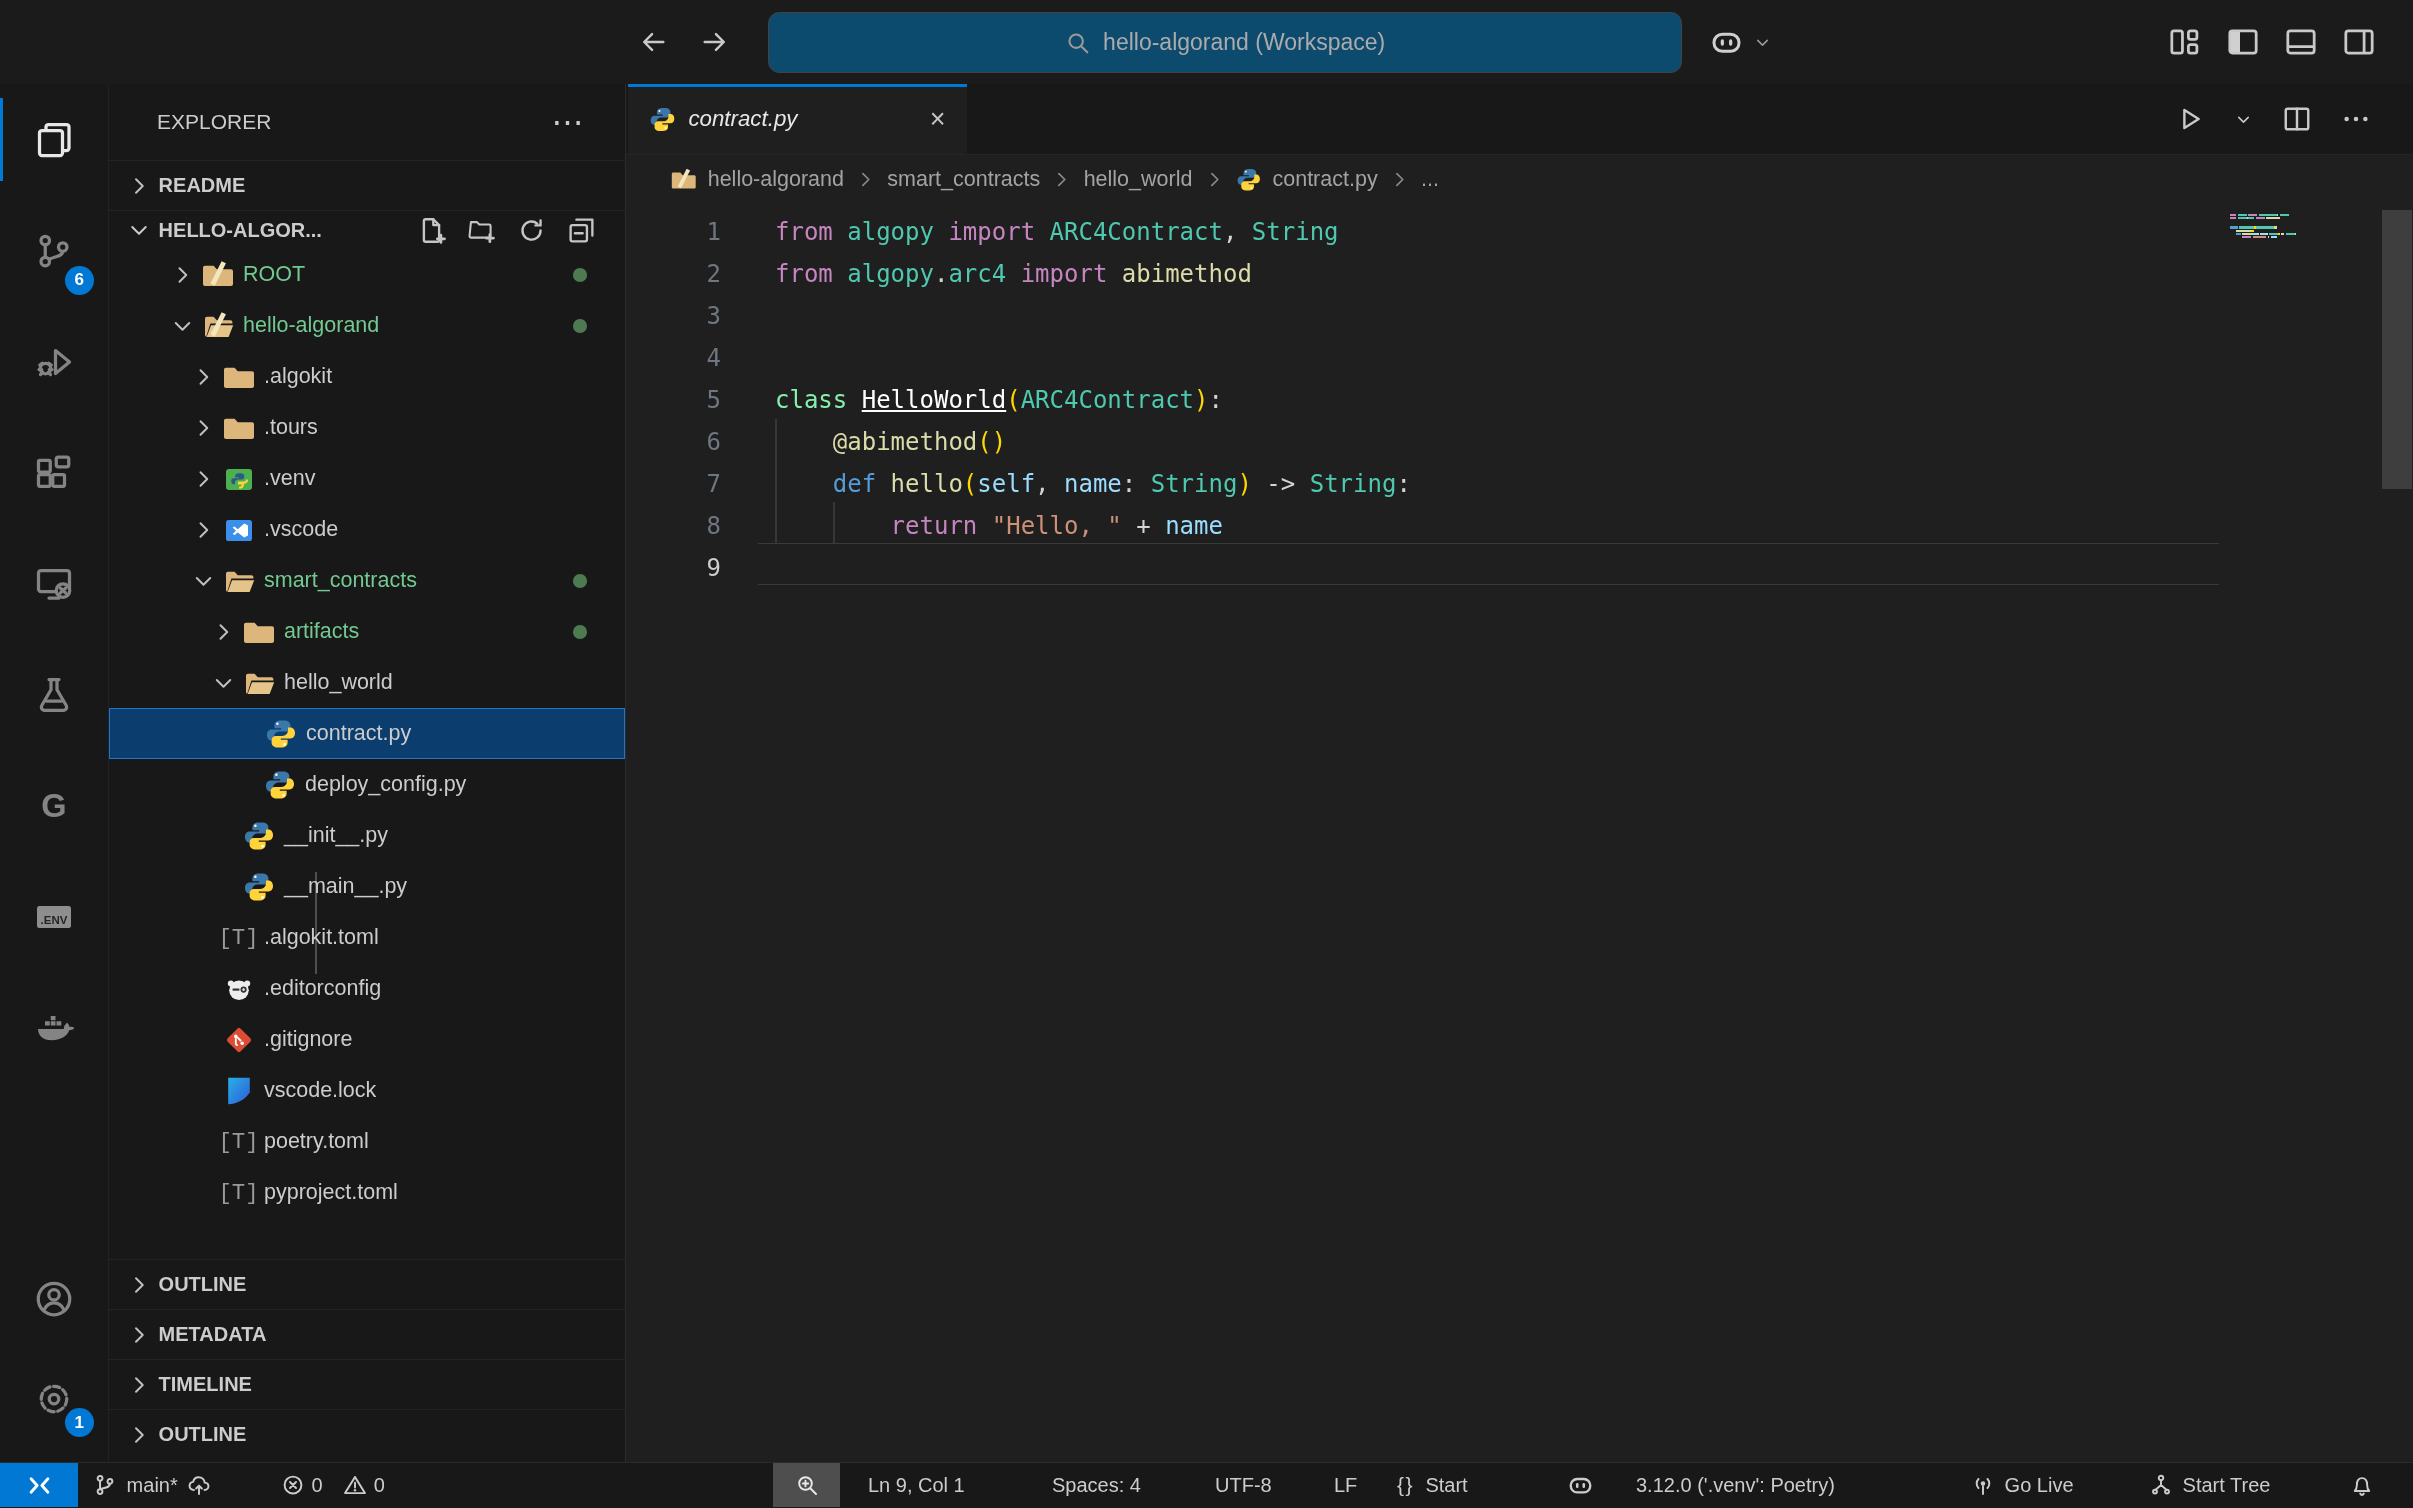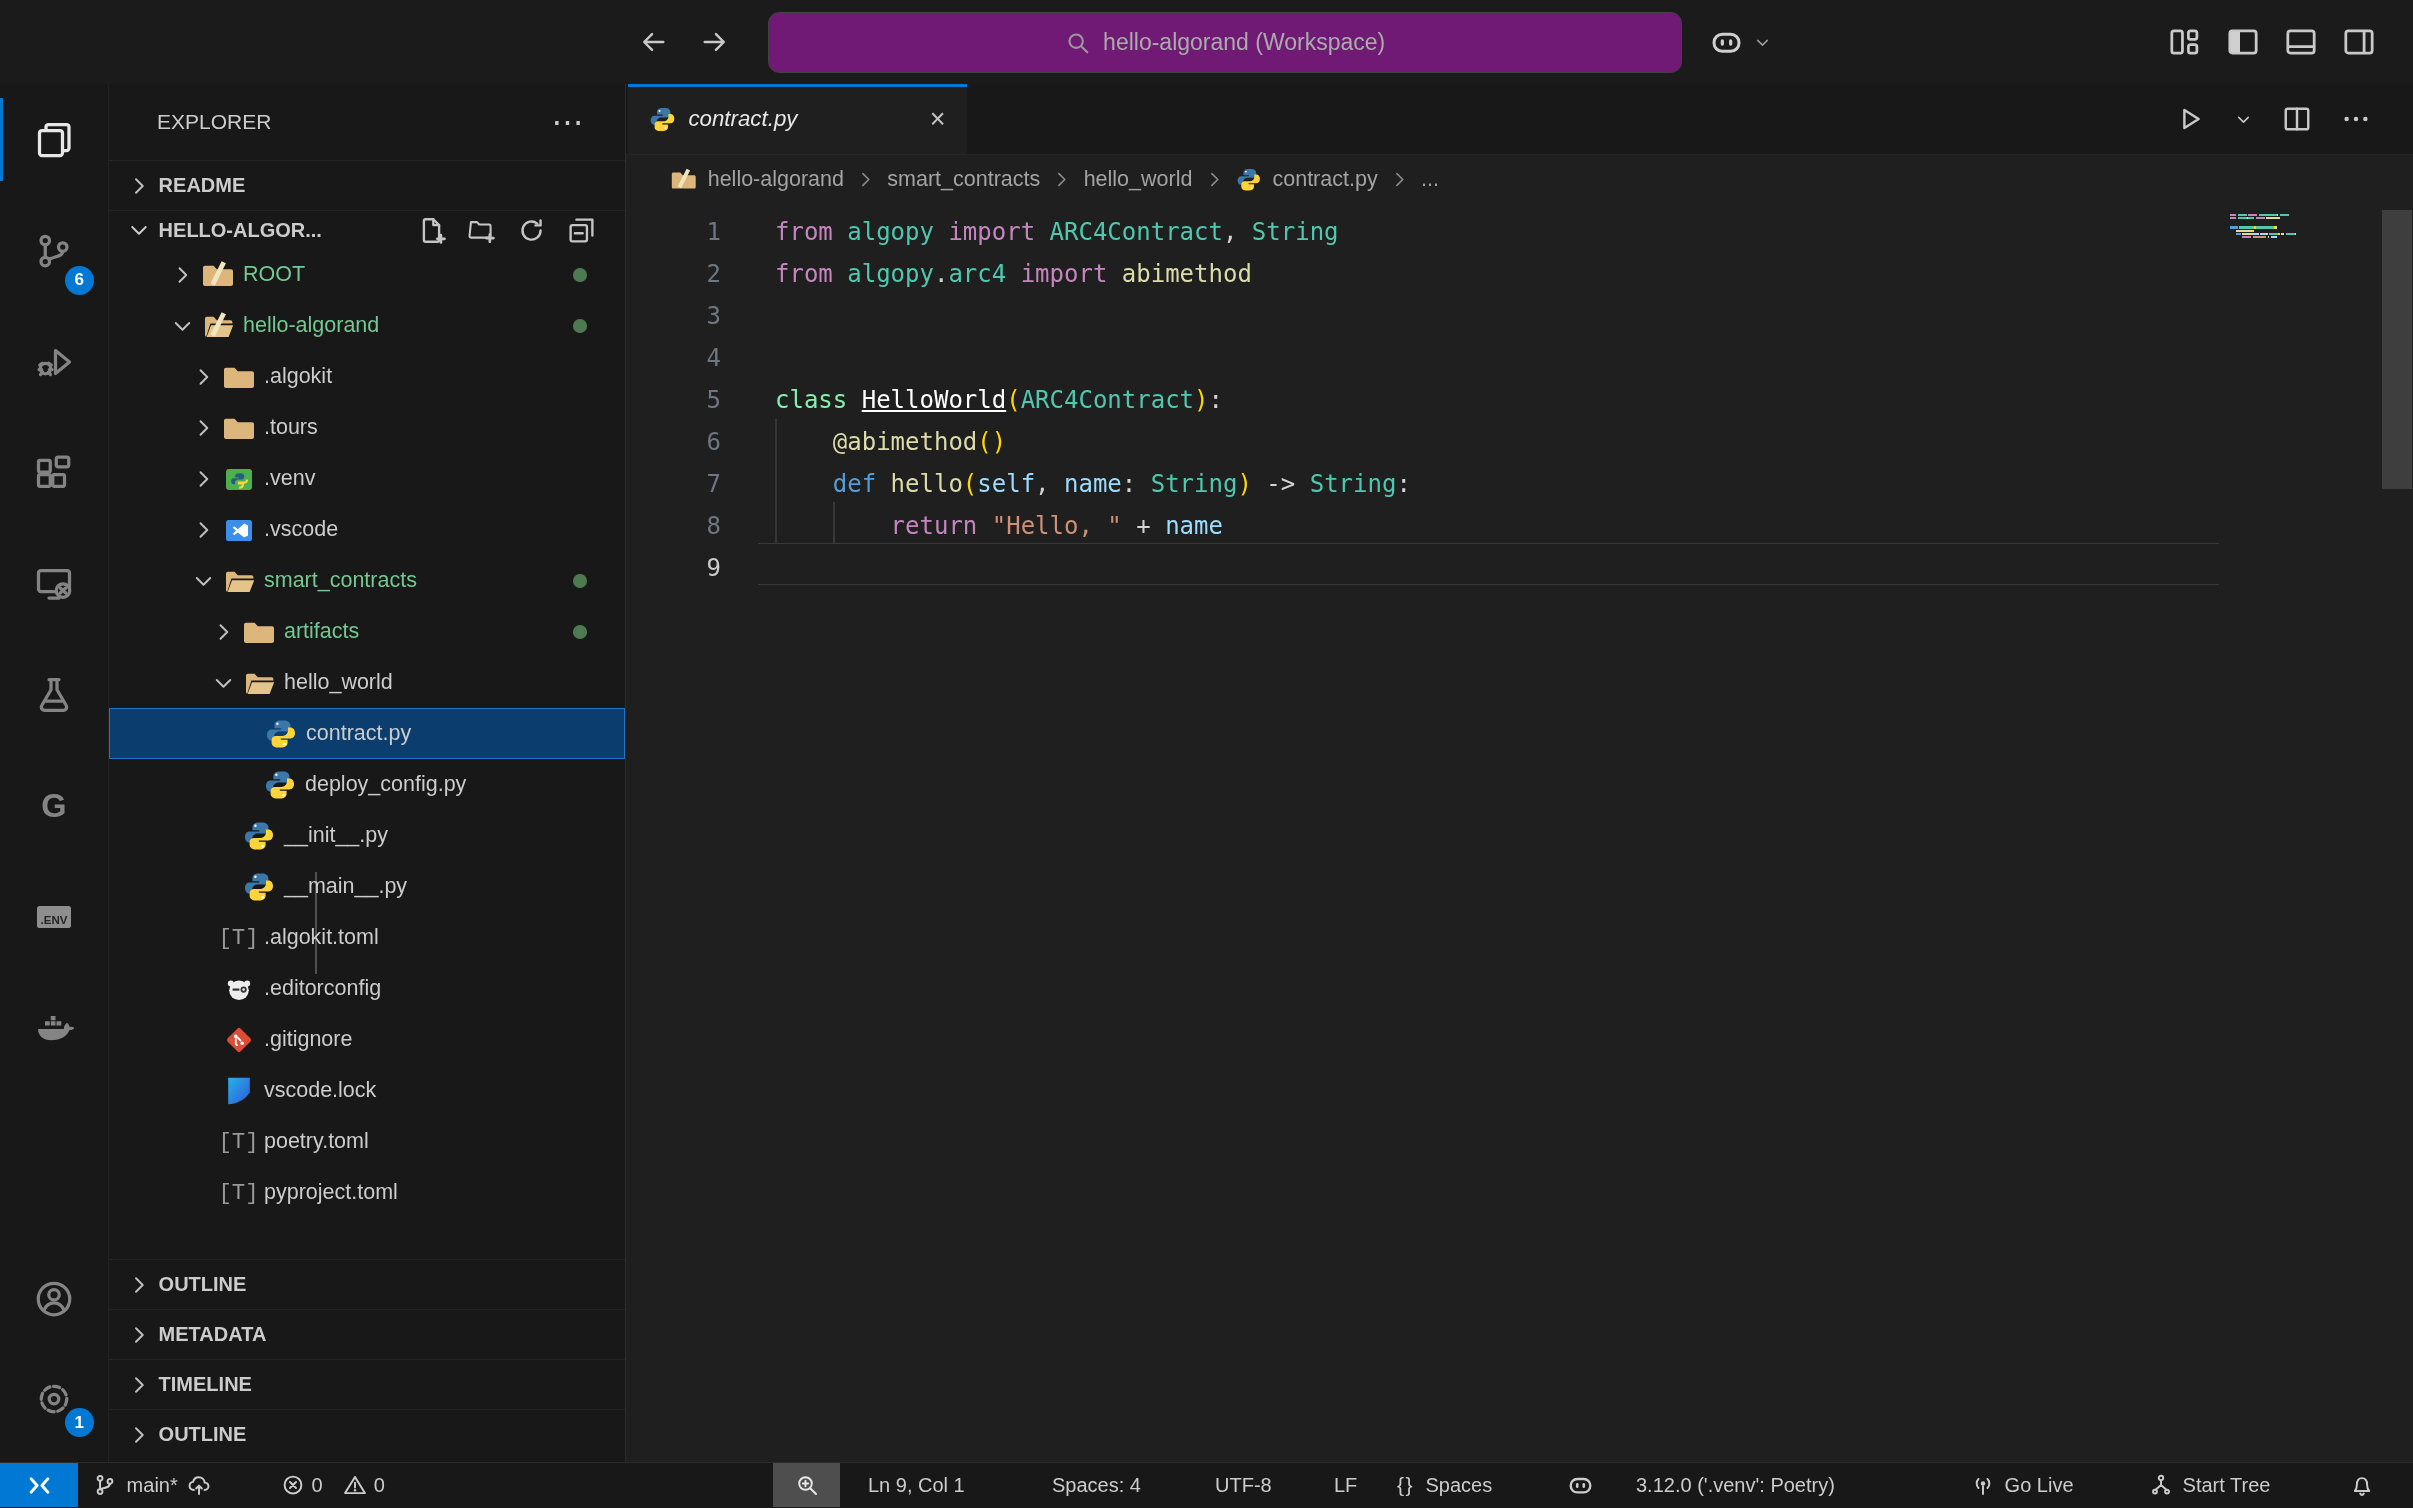--- a/index.html
+++ b/index.html
@@ -6,21 +6,21 @@
   .app{position:relative;width:2413px;height:1508px;background:#181818;overflow:hidden;
        font-family:"Liberation Sans",sans-serif;color:#cccccc;-webkit-font-smoothing:antialiased;}
   svg{display:block}
   .ic{display:inline-flex;align-items:center;justify-content:center;color:inherit}
   .ic svg{width:100%;height:100%}
 
   
   .titlebar{position:absolute;left:0;top:0;width:2413px;height:84px;background:#1b1b1b;border-bottom:0.8px solid #262626;}
   .nav{position:absolute;left:638px;top:0;height:84px;display:flex;align-items:center;gap:32px;color:#c9c9c9}
   .nav .ic{width:30px;height:30px}
-  .cmdcenter{position:absolute;left:768px;top:12px;width:912px;height:59px;background:#701a75;border:1.6px solid #434343;border-radius:11.2px;display:flex;align-items:center;justify-content:center;gap:12.8px;color:#ababab;font-size:23px;}
+  .cmdcenter{position:absolute;left:768px;top:12px;width:912px;height:59px;background:#0c4a6e;border:1.6px solid #434343;border-radius:11.2px;display:flex;align-items:center;justify-content:center;gap:12.8px;color:#ababab;font-size:23px;}
   .cmdcenter .ic{width:25.5px;height:25.5px;color:#9a9a9a}
   .copilot-tb{position:absolute;left:1708px;top:0;height:84px;display:flex;align-items:center;gap:8px;color:#cfcfcf}
   .copilot-tb .cop{width:37px;height:37px}
   .copilot-tb .chv{width:19px;height:19px;color:#9a9a9a}
   .layout-icons{position:absolute;right:37px;top:0;height:84px;display:flex;align-items:center;gap:24px;color:#c9c9c9}
   .layout-icons .ic{width:34px;height:34px}
 
   
   .activitybar{position:absolute;left:0;top:84px;bottom:45px;width:108px;background:#181818;display:flex;flex-direction:column;border-right:0.8px solid #222;}
   .ab-item{position:relative;height:111px;display:flex;align-items:center;justify-content:center;color:#848484;cursor:pointer}
@@ -855,21 +855,21 @@
         <span>Spaces: 4</span>
       </div>
     <div class="sb sb-enc">
         <span>UTF-8</span>
       </div>
     <div class="sb sb-eol">
         <span>LF</span>
       </div>
     <div class="sb sb-lang">
       <span class="braces">{}</span>
-      <span>Spaces</span>
+      <span>Start</span>
     </div>
     <div class="sb sb-cop">
         <span class="ic" style="width:29px;height:29px">
           <svg viewBox="0 0 16 16" fill="none" stroke="currentColor" stroke-width="1.3" stroke-linecap="round" stroke-linejoin="round">
             <rect x="2.6" y="4.4" width="10.8" height="7.4" rx="3.6"></rect>
             <rect x="5.5" y="6.6" width="1.4" height="2.8" rx=".7" fill="currentColor" stroke="none"></rect>
             <rect x="9.1" y="6.6" width="1.4" height="2.8" rx=".7" fill="currentColor" stroke="none"></rect>
           </svg>
         </span>
       </div>

